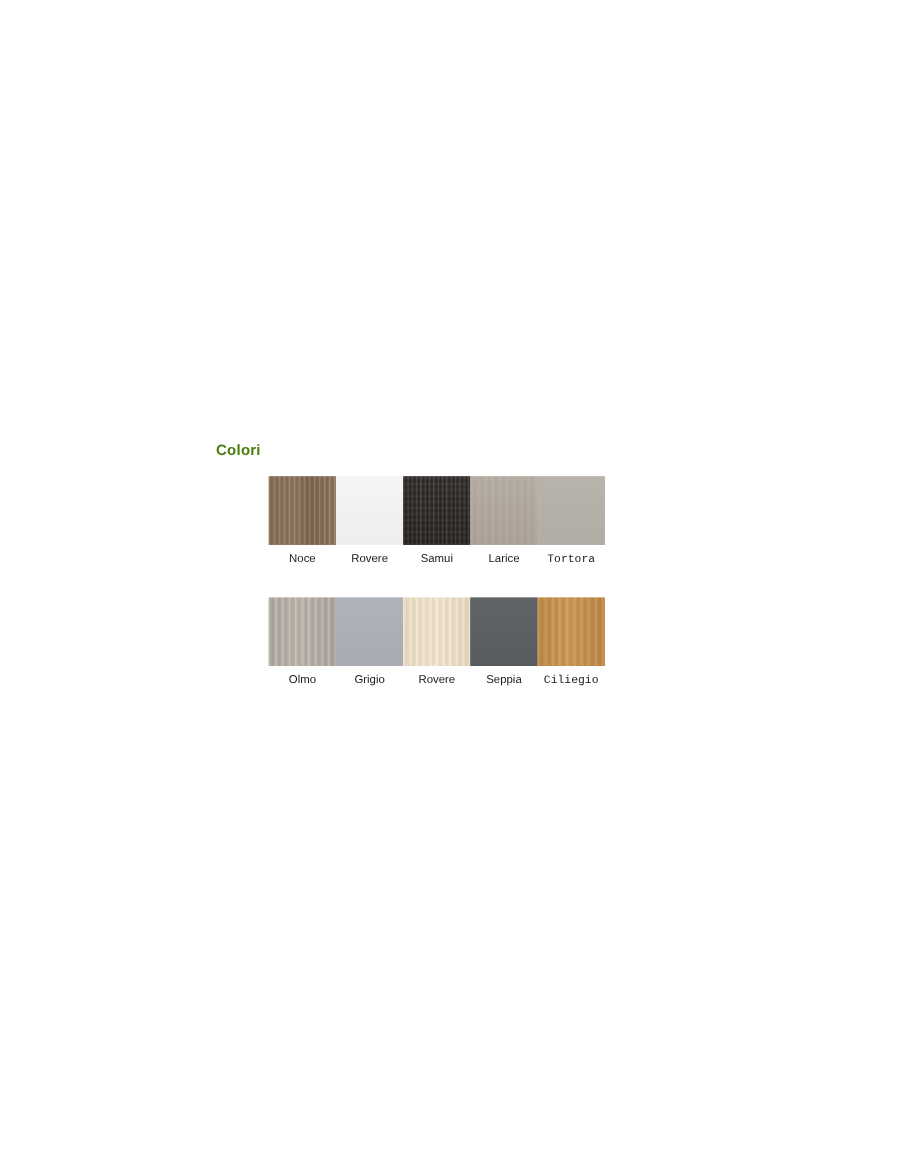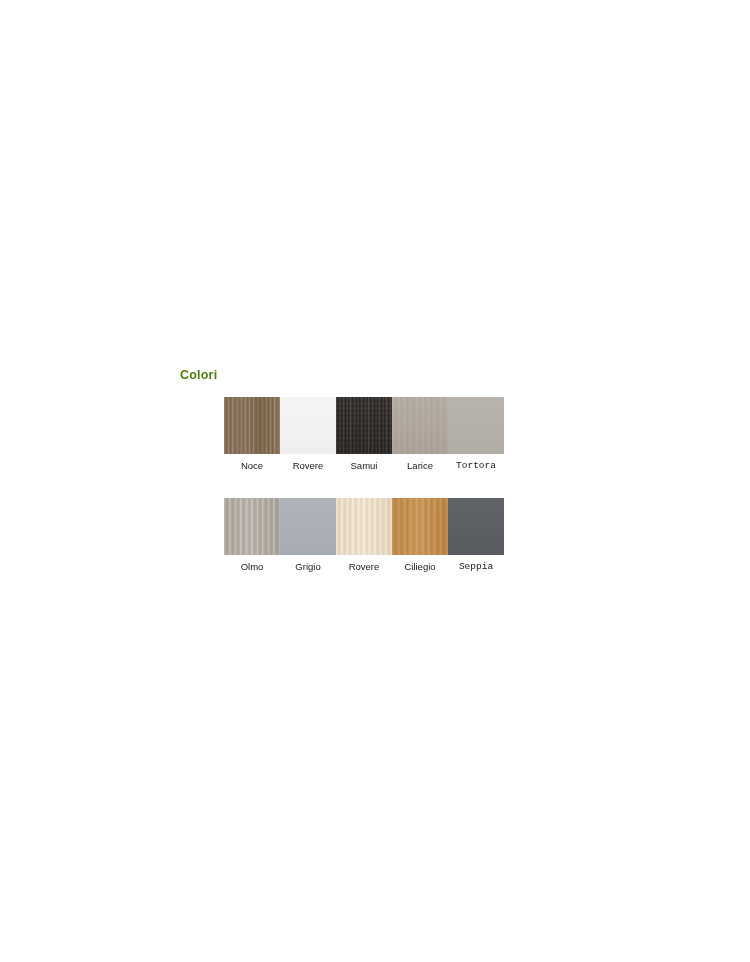--- a/index.html
+++ b/index.html
@@ -183,24 +183,24 @@
       <div class="swatch-chip tex-grigio"></div>
       <div class="swatch-label">Grigio</div>
     </div>
 
     <div class="swatch-cell">
       <div class="swatch-chip tex-rovere"></div>
       <div class="swatch-label">Rovere</div>
     </div>
 
     <div class="swatch-cell">
+      <div class="swatch-chip tex-seppia"></div>
+      <div class="swatch-label">Seppia</div>
+    </div>
+
+    <div class="swatch-cell">
       <div class="swatch-chip tex-ciliegio"></div>
       <div class="swatch-label">Ciliegio</div>
     </div>
 
-    <div class="swatch-cell">
-      <div class="swatch-chip tex-seppia"></div>
-      <div class="swatch-label">Seppia</div>
-    </div>
-
   </div>
 
 </div>
 
 </body></html>

